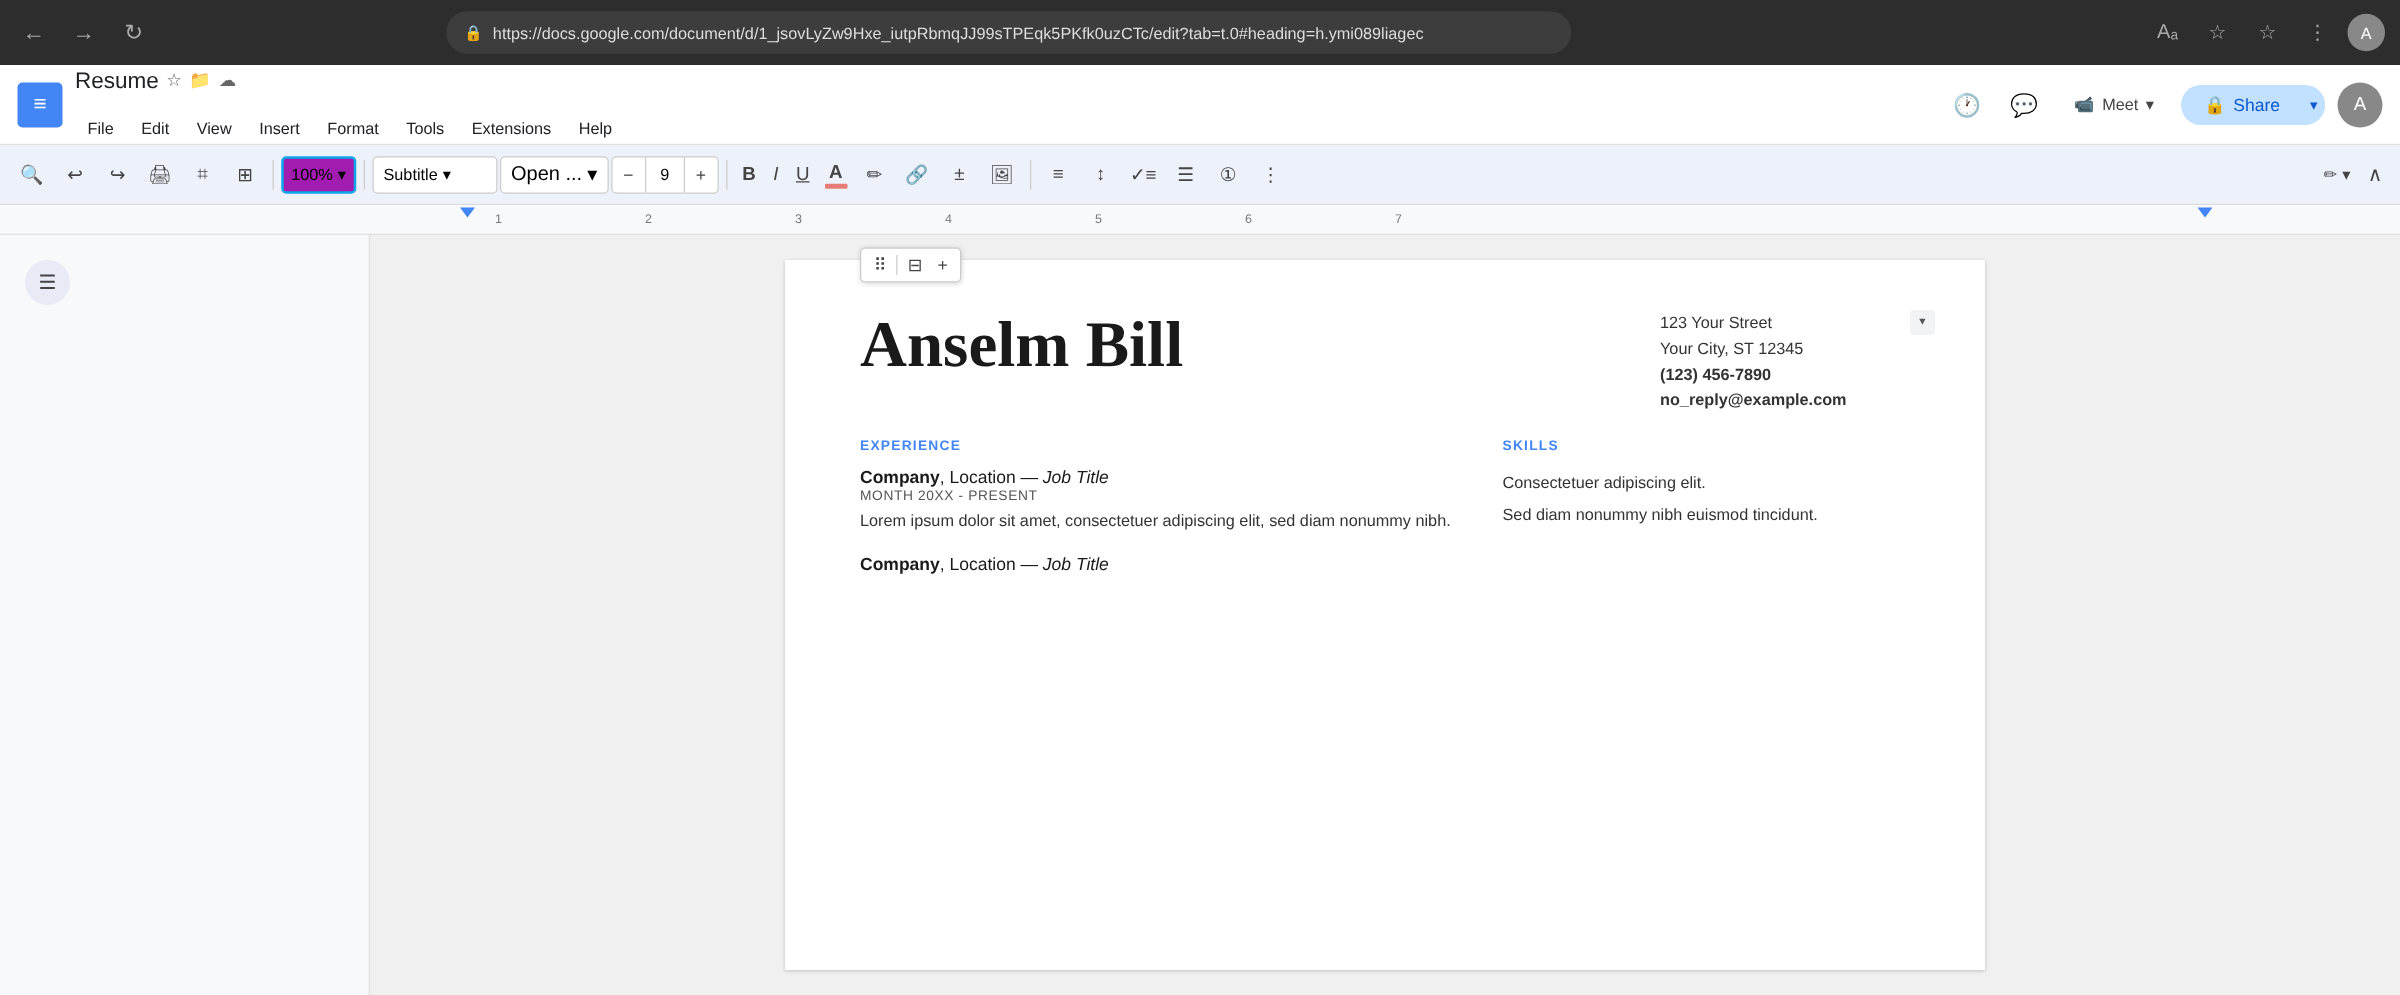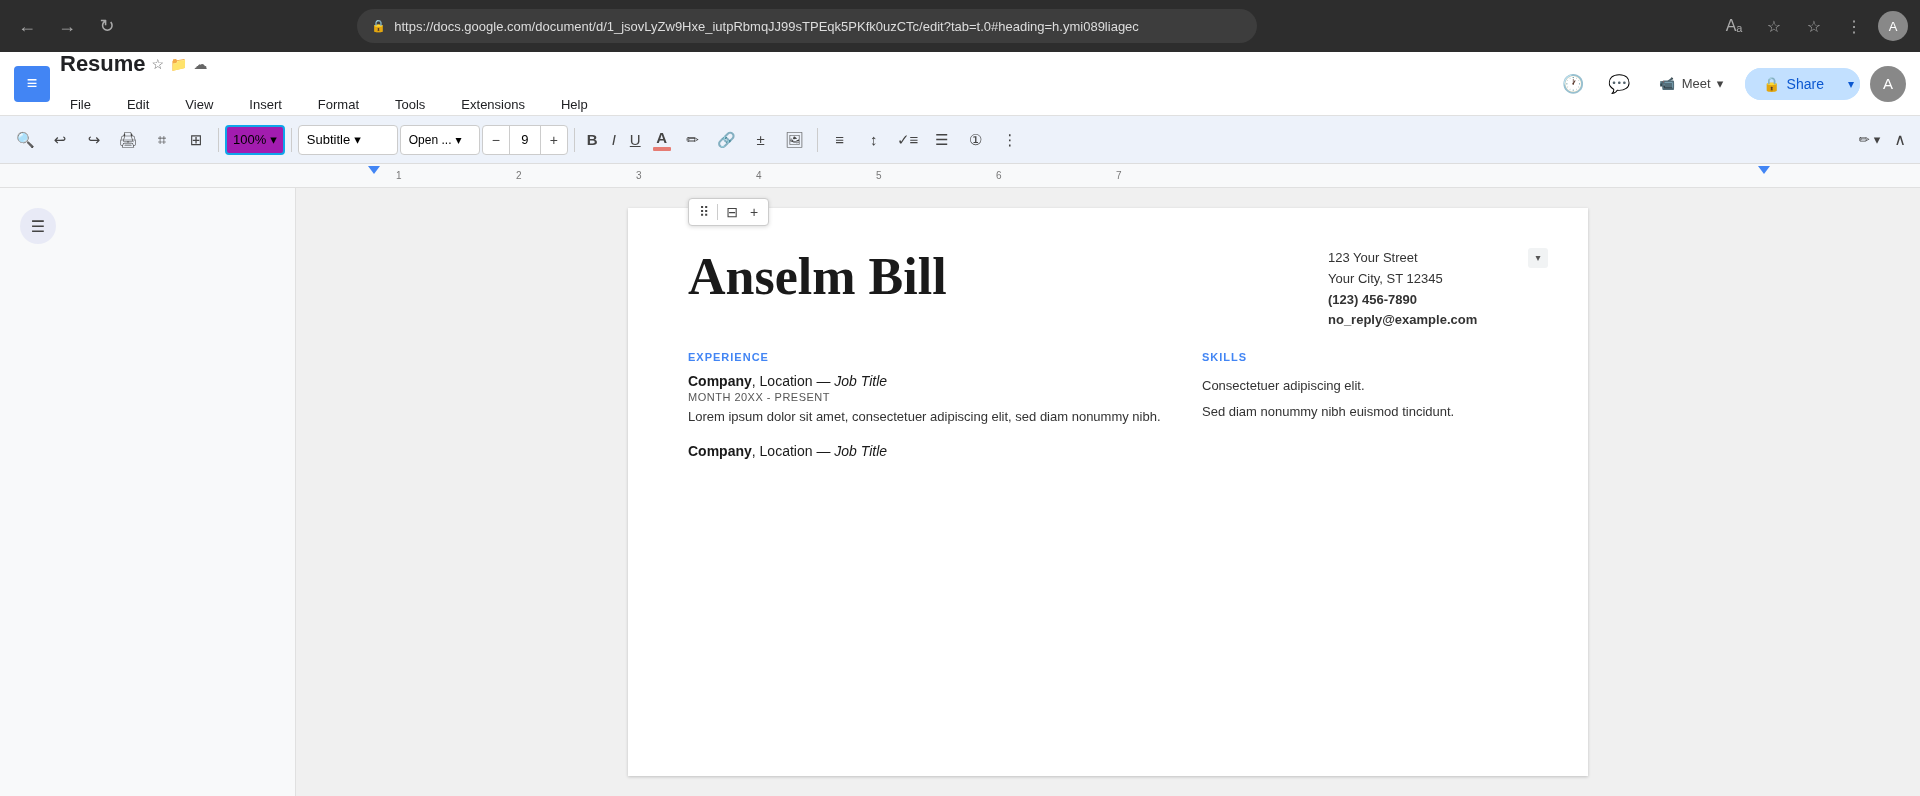--- a/index.html
+++ b/index.html
@@ -92,32 +92,32 @@
       color: white;
       font-size: 18px;
       flex-shrink: 0;
     }
     .docs-title-area {
       display: flex;
       flex-direction: column;
       gap: 2px;
     }
     .docs-title {
-      font-size: 22px;
+      font-size: 18px;
       color: #202124;
-      font-weight: 700;
+      font-weight: 400;
     }
     .docs-title-icon {
       color: #666;
       font-size: 14px;
       cursor: pointer;
     }
     .docs-menu {
       display: flex;
-      gap: 16px;
+      gap: 2px;
       align-items: flex-start;
       margin-top: 14px;
       align-self: flex-end;
     }
     .docs-menu-item {
       font-size: 13px;
       color: #202124;
       padding: 4px 10px;
       border-radius: 4px;
       cursor: pointer;
@@ -234,21 +234,21 @@
       height: 30px;
       min-width: 100px;
     }
     .font-selector {
       display: flex;
       align-items: center;
       background: white;
       border: 1px solid #ccc;
       border-radius: 4px;
       padding: 2px 8px;
-      font-size: 12px;
+      font-size: 16px;
       cursor: pointer;
       gap: 4px;
       height: 30px;
       min-width: 80px;
     }
     .font-size-box {
       display: flex;
       align-items: center;
       background: white;
       border: 1px solid #ccc;

